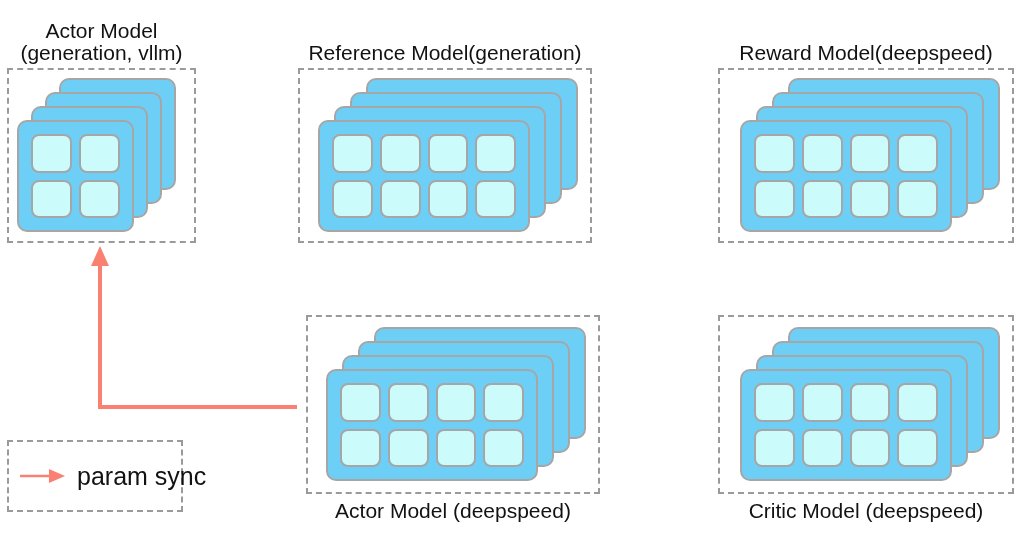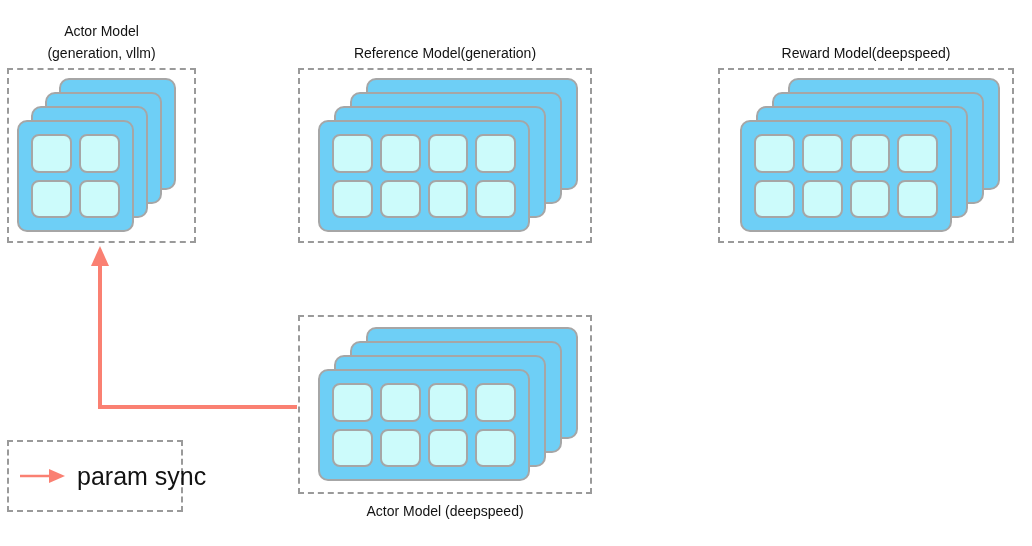--- a/index.html
+++ b/index.html
@@ -34,21 +34,21 @@
     border: 2px dashed #9a9a9a;
     background: transparent;
   }
   .group-label {
     position: absolute;
     left: 50%;
     transform: translateX(-50%);
     white-space: pre;
     text-align: center;
     color: #121212;
-    font-size: 14px;
+    font-size: 21px;
     line-height: 22px;
     font-family: "Liberation Sans", sans-serif;
   }
   .group-label.above {
     bottom: calc(100% + 4px);
   }
   .group-label.below {
     top: calc(100% + 6px);
   }
 
@@ -191,21 +191,21 @@
           <div class="cell"></div>
           <div class="cell"></div>
           <div class="cell"></div>
           <div class="cell"></div>
           <div class="cell"></div>
         </div>
       </div>
     </div>
   </div>
 
-  <div class="group" id="g-actor-deepspeed" style="left:298px; top:315px; width:294px; height:179px;">
+  <div class="group" id="g-actor-deepspeed" style="left:306px; top:315px; width:294px; height:179px;">
     <div class="dashed-box"></div>
     <div class="group-label below">Actor Model (deepspeed)</div>
     <div class="stack" style="left:0; top:0; width:294px; height:179px;">
       <div class="card" style="left:68px; top:12px; width:212px; height:112px;"></div>
       <div class="card" style="left:52px; top:26px; width:212px; height:112px;"></div>
       <div class="card" style="left:36px; top:40px; width:212px; height:112px;"></div>
       <div class="card" style="left:20px; top:54px; width:212px; height:112px;">
         <div class="card-grid grid-4x2">
           <div class="cell"></div>
           <div class="cell"></div>
@@ -213,20 +213,41 @@
           <div class="cell"></div>
           <div class="cell"></div>
           <div class="cell"></div>
           <div class="cell"></div>
           <div class="cell"></div>
         </div>
       </div>
     </div>
   </div>
 
+  <div class="group" id="g-critic" style="left:718px; top:315px; width:296px; height:179px;">
+    <div class="dashed-box"></div>
+    <div class="group-label below">Critic Model (deepspeed)</div>
+    <div class="stack" style="left:0; top:0; width:296px; height:179px;">
+      <div class="card" style="left:70px; top:12px; width:212px; height:112px;"></div>
+      <div class="card" style="left:54px; top:26px; width:212px; height:112px;"></div>
+      <div class="card" style="left:38px; top:40px; width:212px; height:112px;"></div>
+      <div class="card" style="left:22px; top:54px; width:212px; height:112px;">
+        <div class="card-grid grid-4x2">
+          <div class="cell"></div>
+          <div class="cell"></div>
+          <div class="cell"></div>
+          <div class="cell"></div>
+          <div class="cell"></div>
+          <div class="cell"></div>
+          <div class="cell"></div>
+          <div class="cell"></div>
+        </div>
+      </div>
+    </div>
+  </div>
 
   <div id="legend" style="left:7px; top:440px; width:176px; height:72px;">
     <div class="dashed-box"></div>
     <div class="legend-row">
       <svg class="legend-arrow" width="48" height="16" viewBox="0 0 48 16" aria-hidden="true">
         <line x1="1" y1="8" x2="33" y2="8" stroke="#FA8072" stroke-width="2.5"></line>
         <path d="M46 8 L30 15 L30 1 Z" fill="#FA8072"></path>
       </svg>
       <span class="legend-text">param sync</span>
     </div>

